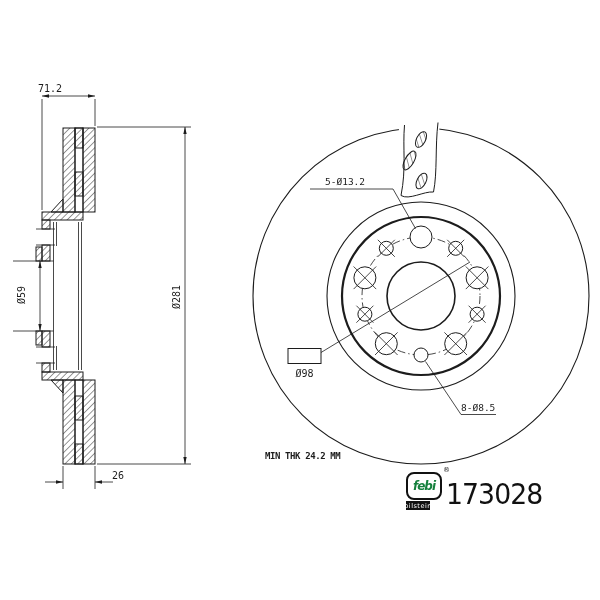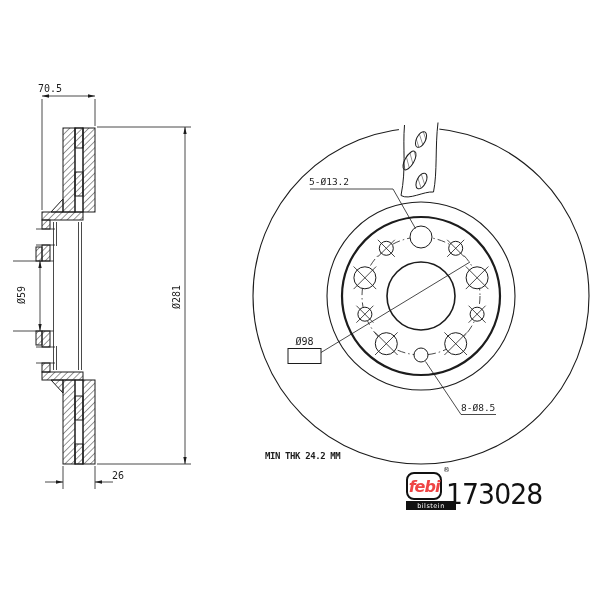--- a/index.html
+++ b/index.html
@@ -12,23 +12,23 @@
   .rot{transform:rotate(-90deg);transform-origin:center center;text-align:center;}
   .boxed{text-align:center;}
   .minthk{font-size:9px;letter-spacing:-0.4px;font-weight:bold;}
   .part-number{position:absolute;left:446px;top:477px;font-family:"DejaVu Sans",sans-serif;
                font-size:29px;font-weight:500;letter-spacing:-1px;transform:scaleX(.92);
                transform-origin:left top;color:#111;}
   .febi-box{position:absolute;left:406px;top:472px;width:36px;height:28px;border:2.4px solid #111;
             border-radius:8px;background:#fff;display:flex;align-items:center;justify-content:center;
             box-sizing:border-box;}
   .febi-word{font-family:"DejaVu Sans",sans-serif;font-style:italic;font-weight:bold;
-             font-size:16px;letter-spacing:-1px;color:#ef4444;}
+             font-size:12px;letter-spacing:-1px;color:#15803d;}
   .febi-reg{position:absolute;left:443px;top:467px;font-size:7px;font-family:"DejaVu Sans",sans-serif;}
-  .febi-bar{position:absolute;left:406px;top:501px;width:50px;height:9px;background:#111;
+  .febi-bar{position:absolute;left:406px;top:501px;width:24px;height:9px;background:#111;
             display:flex;align-items:center;justify-content:center;}
   .febi-sub{font-family:"DejaVu Sans",sans-serif;font-size:6.5px;letter-spacing:.5px;color:#fff;}
 </style>
 </head>
 <body>
 
 <div id="stage">
 
   <svg id="linework" width="600" height="600" viewBox="0 0 600 600">
     <defs>
@@ -161,27 +161,27 @@
           <path d="M377.8,239.8 L394.8,256.8 M377.8,256.8 L394.8,239.8"></path>
         </g>
       </g>
 
       <path class="dl" d="M310,189 H393 L415.5,228.5"></path>
       <path class="dl" d="M461,414.5 H496 M461,414.5 L425.5,361.5"></path>
       <rect x="288" y="348.5" width="33" height="15" fill="#ffffff" stroke="#1c1c1c" stroke-width="1"></rect>
     </g>
   </svg>
 
-  <div class="t dim" style="left:38px;top:84px;">70.5</div>
+  <div class="t dim" style="left:38px;top:84px;">71.2</div>
   <div class="t dim rot" style="left:154px;top:292px;width:46px;">Ø281</div>
   <div class="t dim rot" style="left:2px;top:290px;width:40px;">Ø59</div>
   <div class="t dim" style="left:101px;top:471px;margin-left:11px;">26</div>
 
-  <div class="t dim-sm" style="left:309px;top:177px;">5-Ø13.2</div>
-  <div class="t dim boxed" style="left:288px;top:337px;width:33px;">Ø98</div>
+  <div class="t dim-sm" style="left:325px;top:177px;">5-Ø13.2</div>
+  <div class="t dim boxed" style="left:288px;top:369px;width:33px;">Ø98</div>
   <div class="t dim-sm" style="left:461px;top:403px;">8-Ø8.5</div>
   <div class="t minthk" style="left:217px;top:452px;padding-left:48px;">MIN THK 24.2 MM</div>
 
   <div class="febi-box">
     <span class="febi-word">febi</span>
   </div>
   <div class="t febi-reg">®</div>
   <div class="febi-bar">
     <span class="febi-sub">bilstein</span>
   </div>

